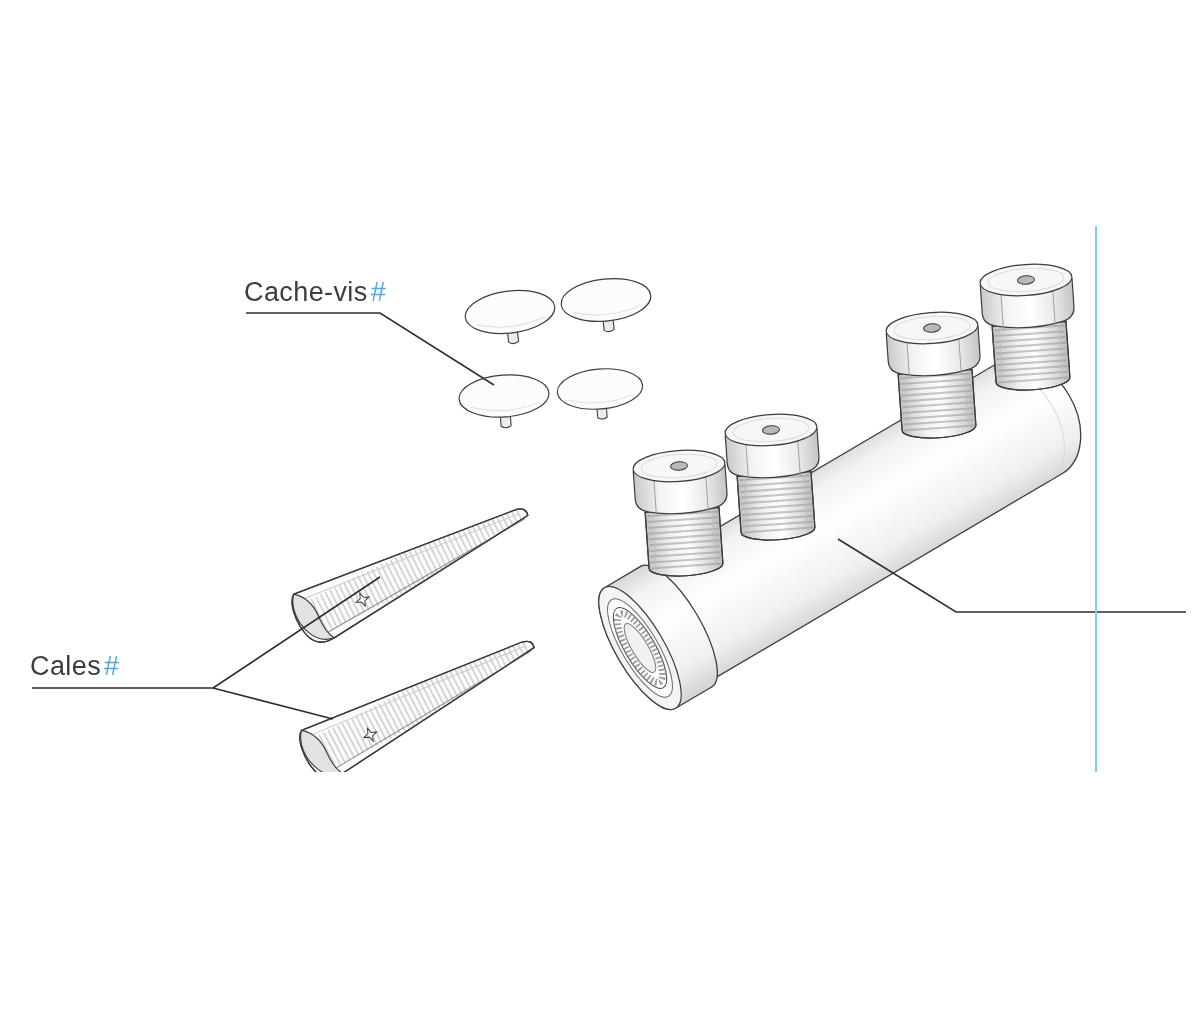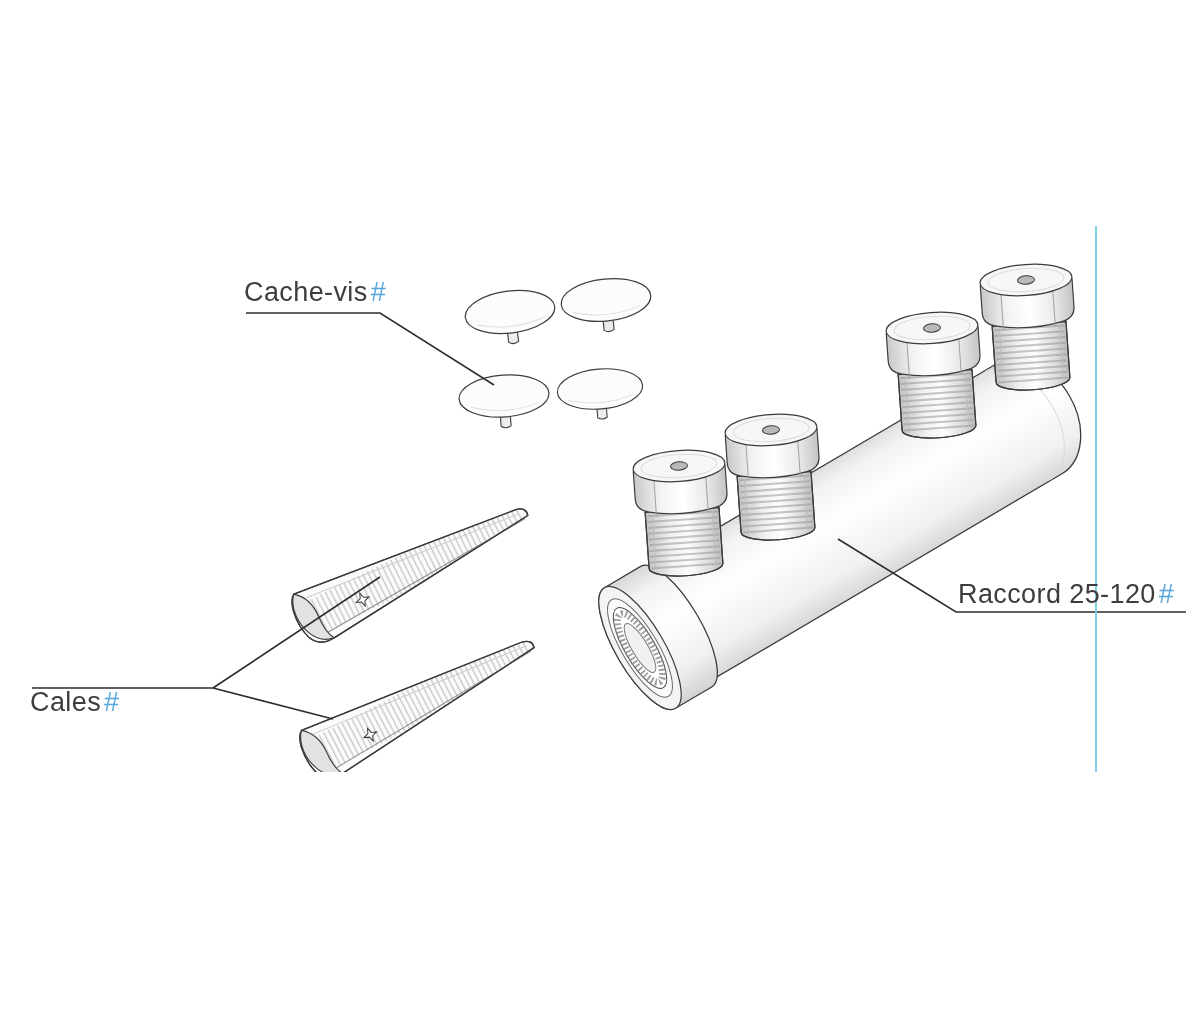--- a/index.html
+++ b/index.html
@@ -132,21 +132,18 @@
   <path d="M 32 688 L 213 688 M 213 688 L 380 577 M 213 688 L 333 719" fill="none" stroke="#2e2e2e" stroke-width="1.6"></path>
   <path d="M 838 539 L 956 612 L 1186 612" fill="none" stroke="#2e2e2e" stroke-width="1.6"></path>
 
   <line x1="1096" y1="226" x2="1096" y2="790" stroke="#7fd0e2" stroke-width="2"></line>
 </svg>
 
 <div class="label" style="left:244px;top:278px">
   <span>Cache-vis</span><span class="marker">#</span>
 </div>
 
-<div class="label" style="left:30px;top:688px">
+<div class="label" style="left:30px;top:652px">
   <span>Cales</span><span class="marker">#</span>
 </div>
 
-<div class="label" style="left:958px;top:580px">
-  <span>Raccord 25-120</span><span class="marker">#</span>
-</div>
 
 </div>
 
 </body></html>

